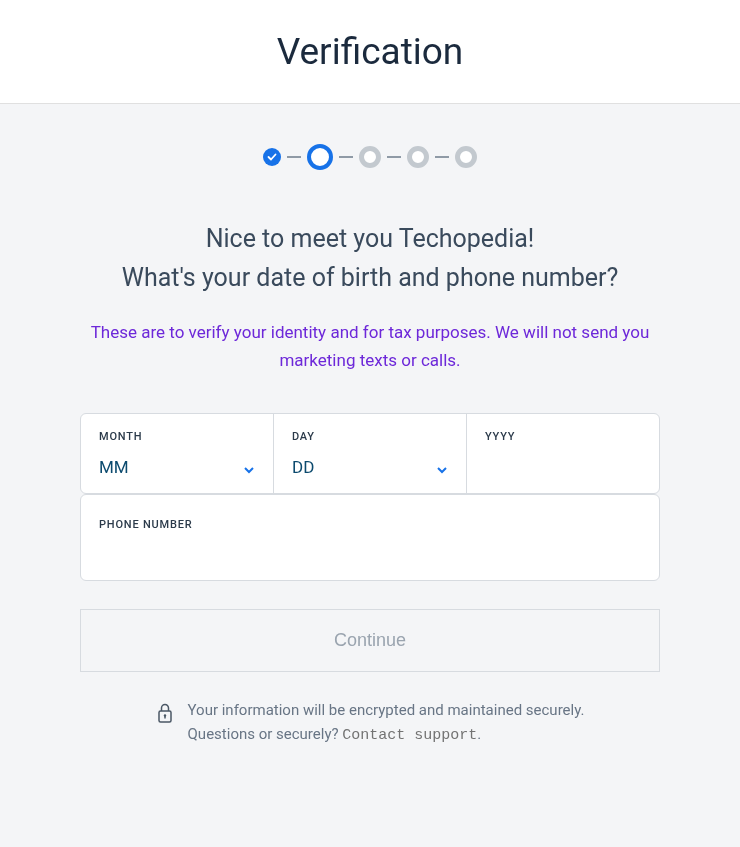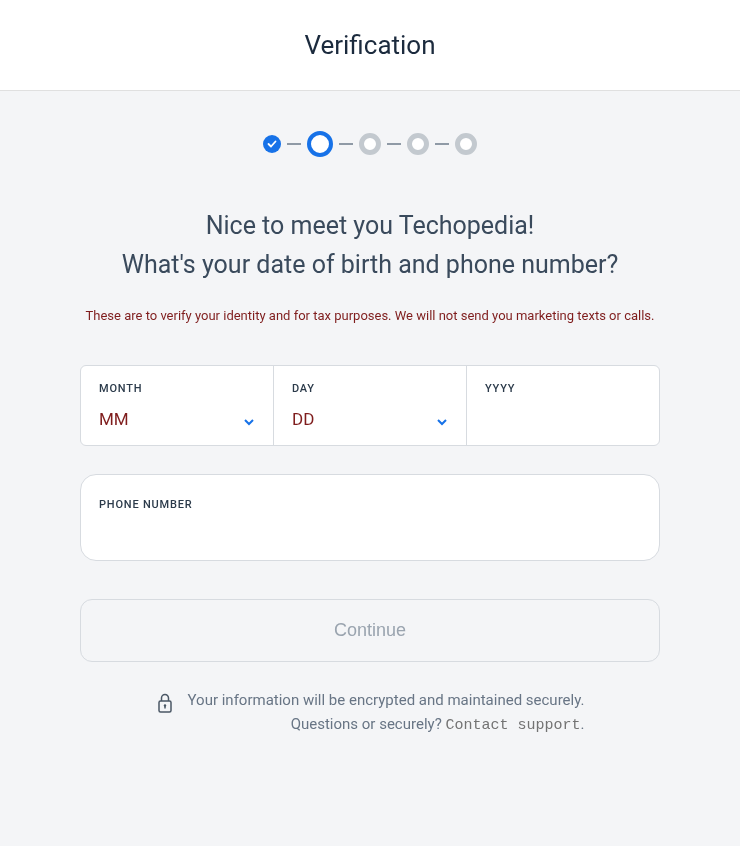--- a/index.html
+++ b/index.html
@@ -10,21 +10,21 @@
       height: 847px;
       overflow: hidden;
     }
     .header {
       background: #fff;
       padding: 30px 0;
       text-align: center;
       border-bottom: 1px solid #e0e0e0;
     }
     .header-title {
-      font-size: 26px;
+      font-size: 37px;
       color: #1b2a3d;
       font-weight: 400;
     }
     .main {
       background: #f4f5f7;
       padding: 40px 20px 50px;
       min-height: 755px;
     }
     .progress {
       display: flex;
@@ -77,32 +77,31 @@
       text-align: center;
     }
     .greeting {
       font-size: 25px;
       color: #3a4a5c;
       font-weight: 400;
       line-height: 1.55;
       margin-bottom: 20px;
     }
     .subtext {
-      font-size: 13px;
-      color: #7f1d1d;
+      font-size: 17px;
+      color: #6d28d9;
       line-height: 1.7;
       margin: 11px auto 38px;
     }
     .dob-row {
       display: flex;
       border: 1px solid #d7dbe0;
       border-radius: 6px;
       background: #fff;
       overflow: hidden;
-      margin-bottom: 28px;
     }
     .dob-field {
       flex: 1;
       padding: 16px 18px 16px 18px;
       text-align: left;
       position: relative;
       border-right: 1px solid #d7dbe0;
     }
     .dob-field:last-child { border-right: none; }
     .dob-label {
@@ -113,61 +112,61 @@
       margin-bottom: 14px;
       display: block;
     }
     .dob-value-row {
       display: flex;
       align-items: center;
       justify-content: space-between;
     }
     .dob-placeholder {
       font-size: 17px;
-      color: #7f1d1d;
+      color: #0c4a6e;
     }
     .chevron {
       width: 12px;
       height: 12px;
     }
     .chevron svg { stroke: #1772e8; stroke-width: 2; fill: none; }
     .phone-field {
       border: 1px solid #d7dbe0;
-      border-radius: 16px;
+      border-radius: 6px;
       background: #fff;
       padding: 18px 18px 48px;
       text-align: left;
-      margin-bottom: 38px;
+      margin-bottom: 28px;
     }
     .phone-label {
       font-size: 11px;
       letter-spacing: 0.8px;
       color: #2b3a4a;
       font-weight: 500;
     }
     .continue-btn {
       width: 100%;
       padding: 20px 0;
       border: 1px solid #d7dbe0;
-      border-radius: 12px;
+      border-radius: 0;
       background: #f4f5f7;
       font-size: 18px;
       color: #9aa4af;
       font-weight: 400;
       cursor: pointer;
       margin-bottom: 26px;
     }
     .footer-note {
       display: flex;
       align-items: flex-start;
       gap: 14px;
       justify-content: center;
       max-width: 520px;
       margin: 0 auto;
-      text-align: right;
+      text-align: left;
     }
     .lock-icon {
       flex-shrink: 0;
       margin-top: 4px;
     }
     .lock-icon svg {
       width: 18px;
       height: 22px;
       fill: none;
       stroke: #4a5765;

